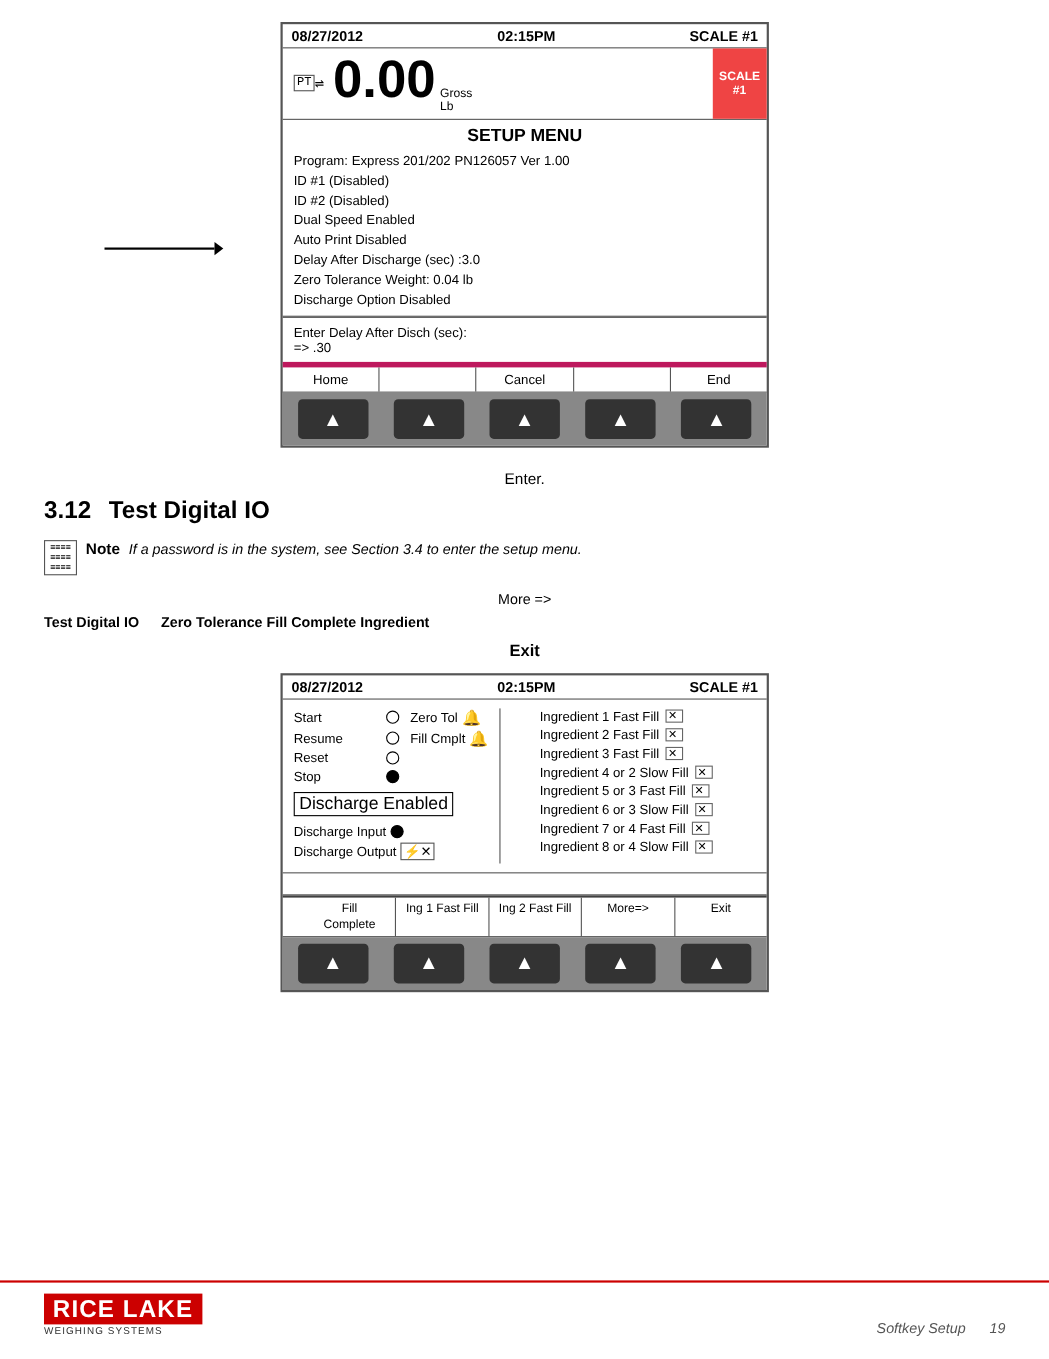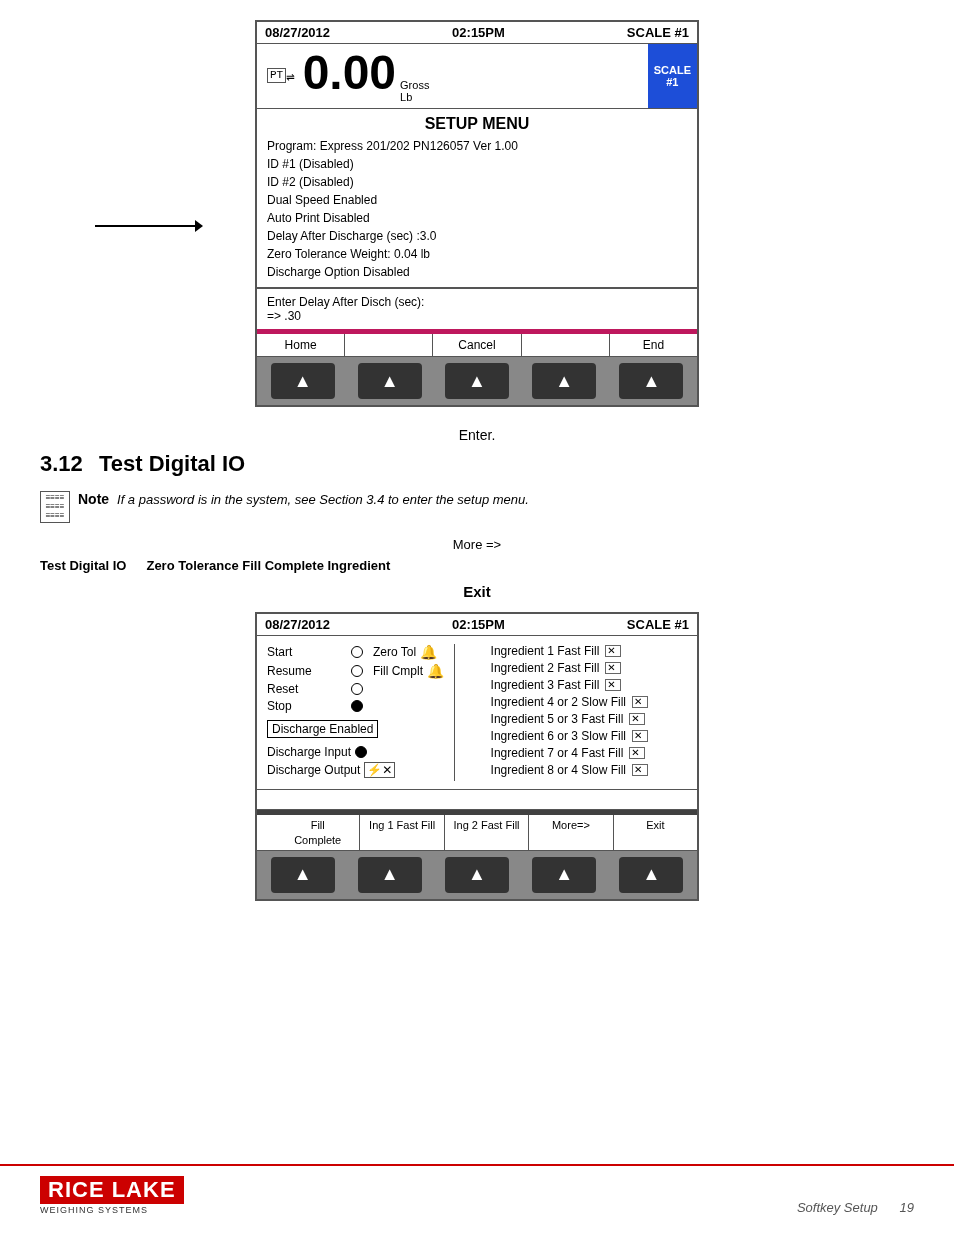--- a/index.html
+++ b/index.html
@@ -63,21 +63,21 @@
     }
 
     .unit-label {
       font-size: 11px;
       margin-left: 4px;
       display: flex;
       flex-direction: column;
     }
 
     .screen-scale-badge {
-      background: #1d4ed8;
+      background: #ef4444;
       color: #fff;
       font-size: 11px;
       font-weight: bold;
       padding: 4px 6px;
       text-align: center;
       writing-mode: horizontal-tb;
       min-width: 45px;
       display: flex;
       align-items: center;
       justify-content: center;
@@ -256,21 +256,21 @@
       border: 1.5px solid #000;
       border-radius: 50%;
       background: #000;
       display: inline-block;
       margin: 0 4px;
     }
 
     .discharge-box {
       border: 1px solid #000;
       padding: 1px 4px;
-      font-size: 12px;
+      font-size: 16px;
       display: inline-block;
       margin: 3px 0;
     }
 
     .ingredient-row {
       display: flex;
       align-items: center;
       margin-bottom: 3px;
       font-size: 12px;
     }
@@ -288,21 +288,21 @@
       content: '✕';
       position: absolute;
       font-size: 10px;
       top: -1px;
       left: 1px;
     }
 
     
     .softkey-labels2 {
       display: flex;
-      border-top: 5px solid #404040;
+      border-top: 2px solid #404040;
       border-bottom: 1px solid #555;
       padding-left: 19px;
     }
     .softkey-label2 {
       flex: 1;
       text-align: center;
       font-size: 11px;
       padding: 3px 1px;
       border-right: 1px solid #555;
       line-height: 1.3;

